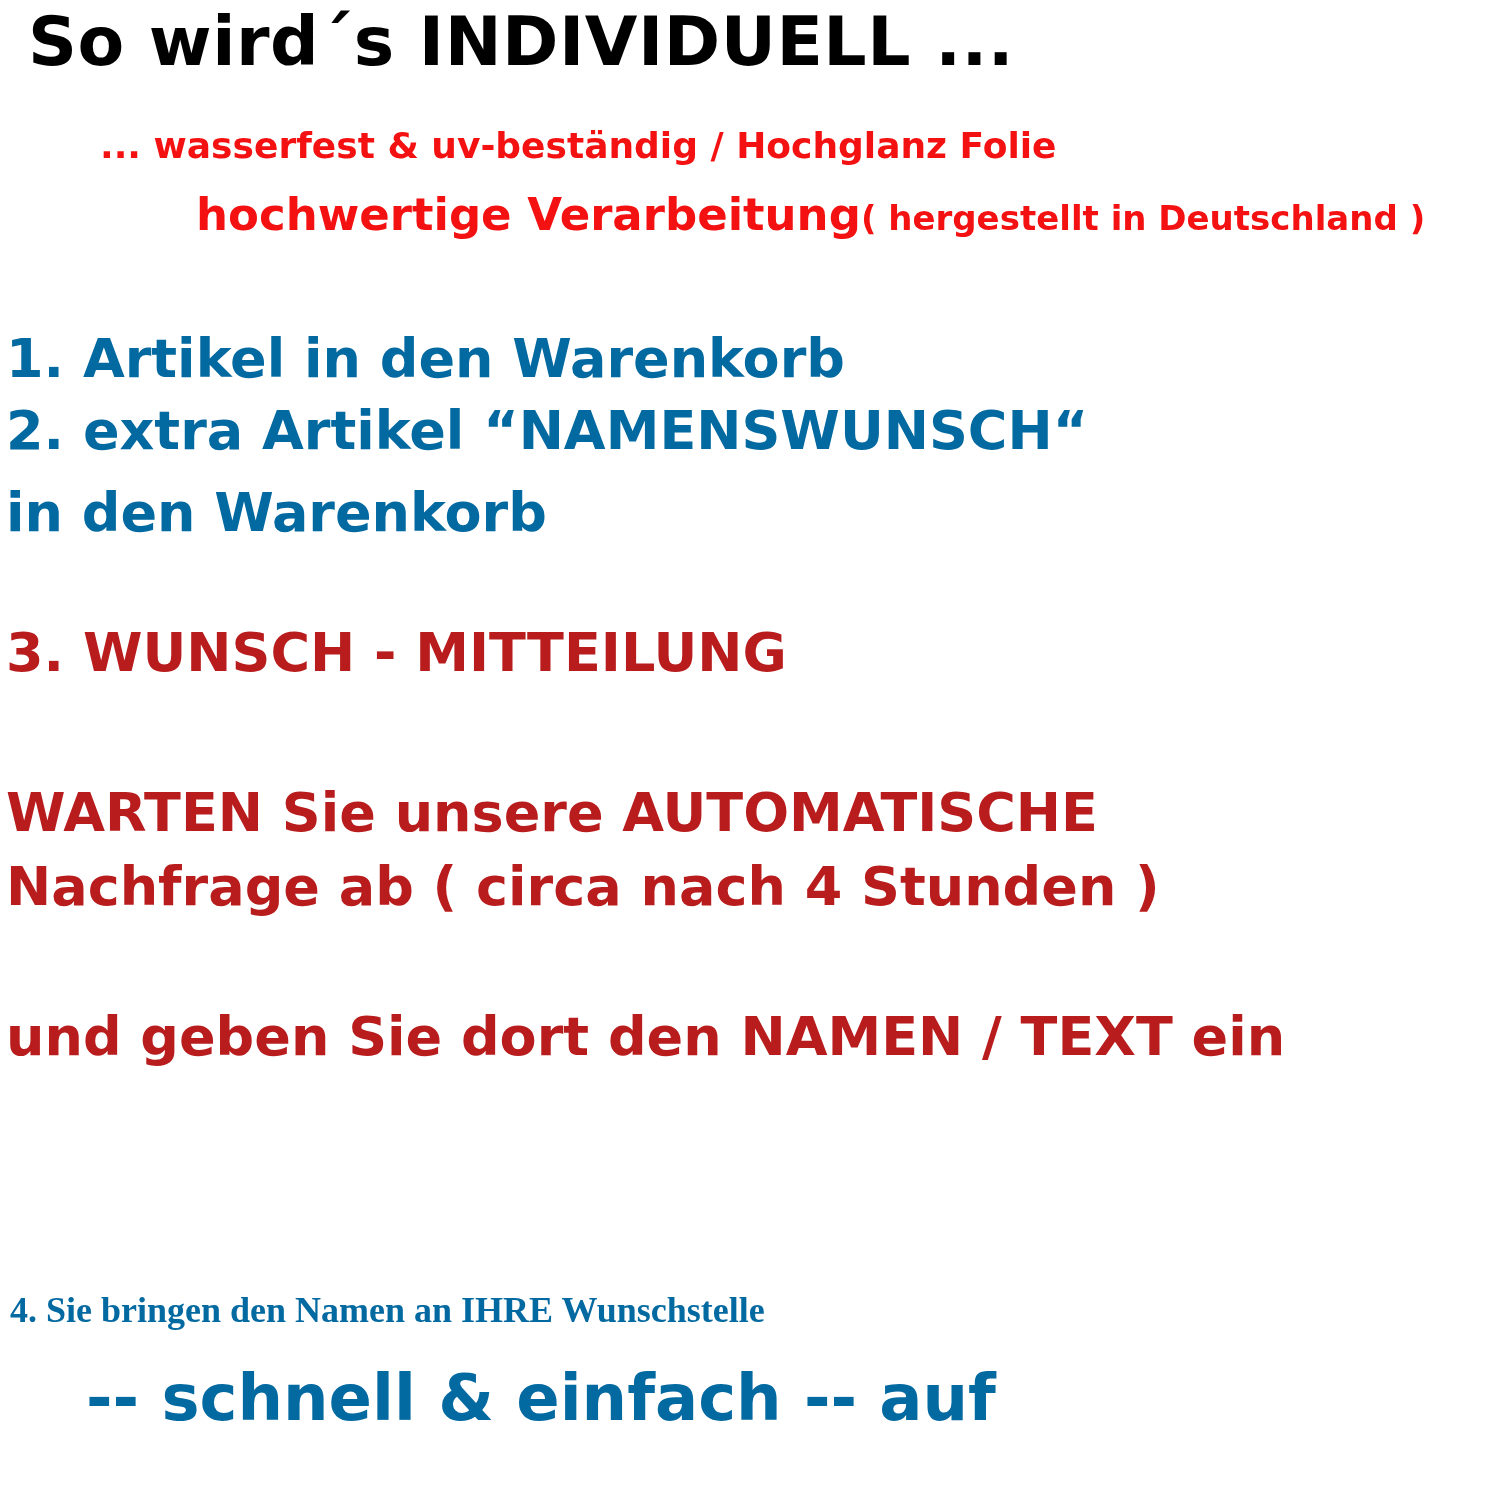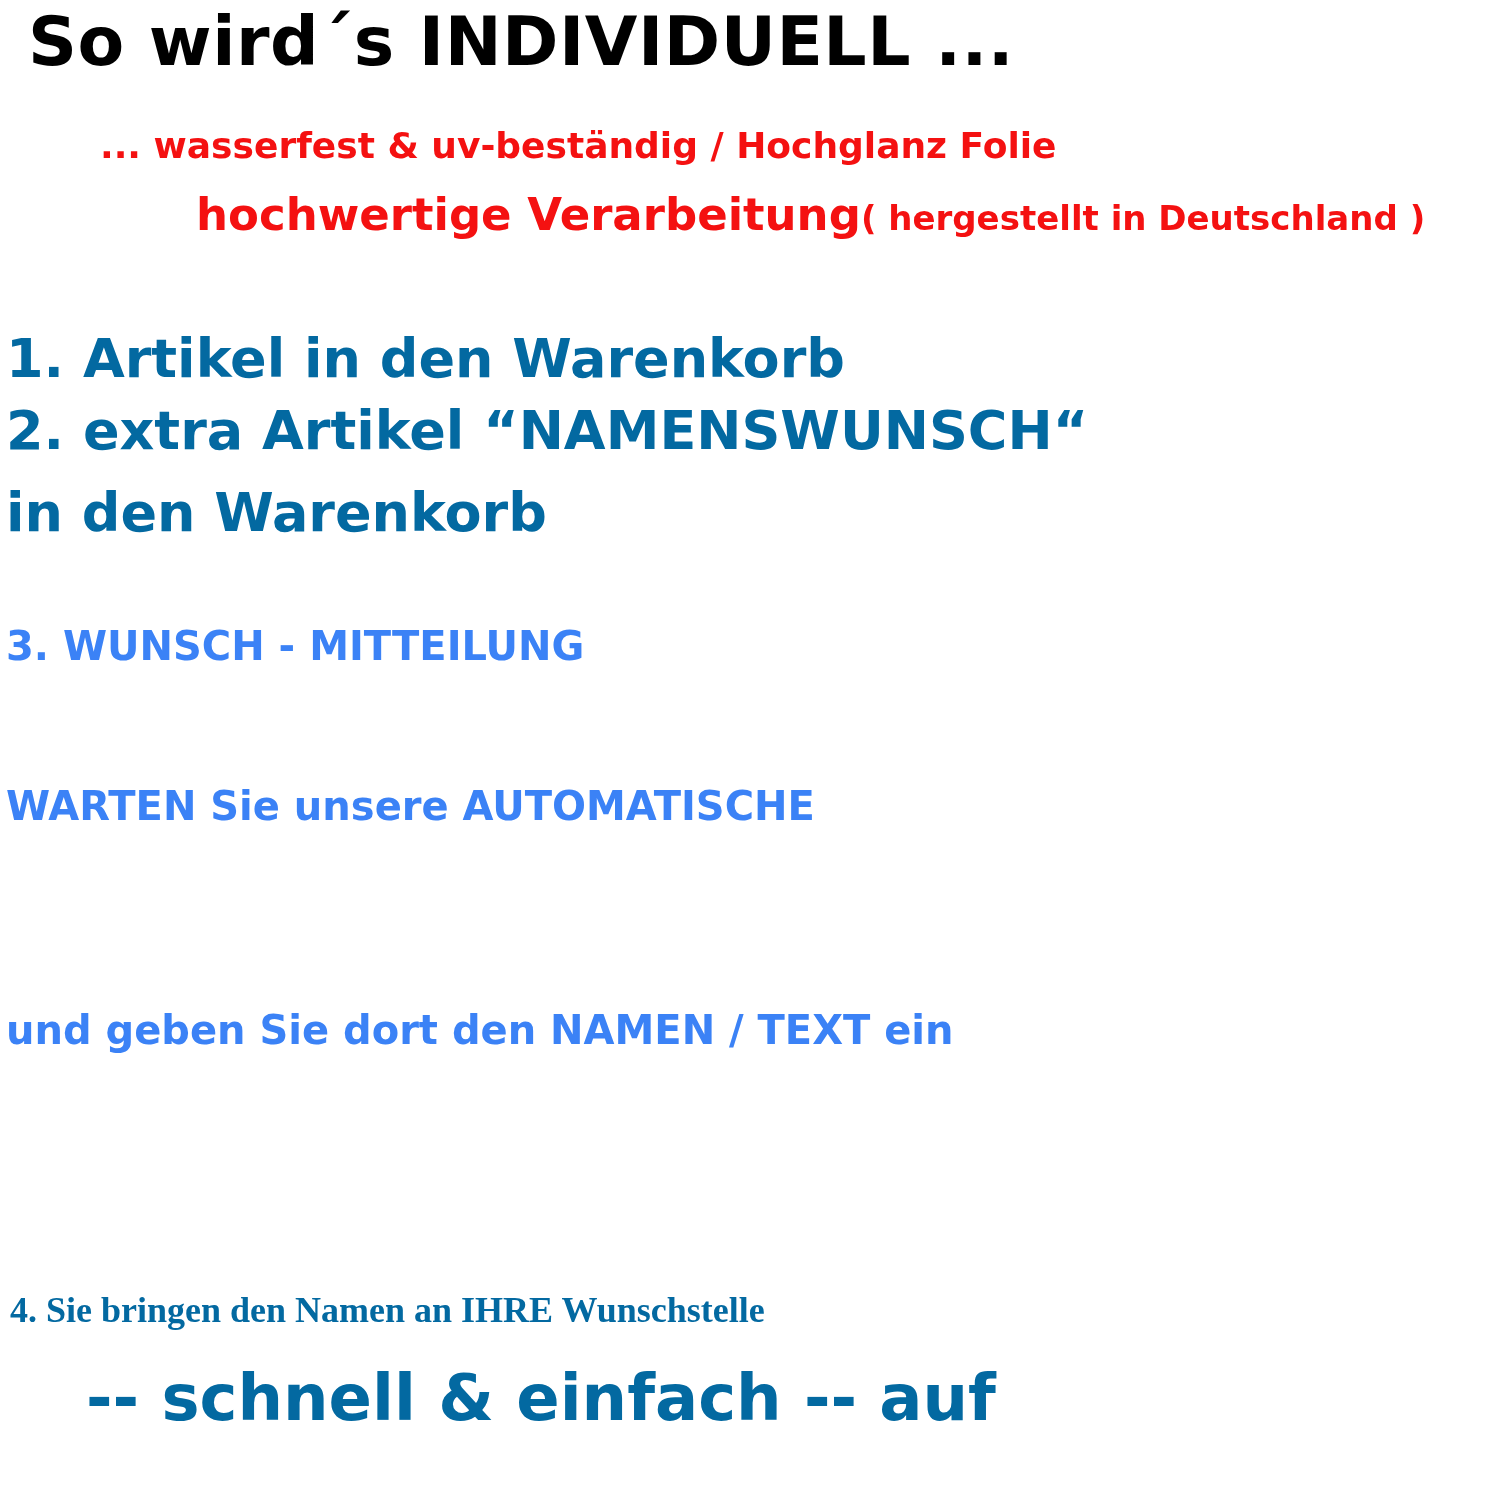--- a/index.html
+++ b/index.html
@@ -63,23 +63,23 @@
     color: #0369a1;
     font-weight: bold;
     font-size: 54px;
   }
   #step1 { left: 6px;  top: 332px; }
   #step2 { left: 6px;  top: 404px; }
   #step2b { left: 6px; top: 486px; }
 
   
   .red-big {
-    color: #3b82f6;
+    color: #b91c1c;
     font-weight: bold;
-    font-size: 40px;
+    font-size: 54px;
   }
   #step3   { left: 6px; top: 626px; }
   #warten1 { left: 6px; top: 786px; }
   #warten2 { left: 6px; top: 860px; }
   #eingabe { left: 6px; top: 1010px; }
 
   #sonst {
     left: 6px;
     top: 1148px;
     color: #f41111;
@@ -119,20 +119,21 @@
   <div class="line black-big" id="step1">1. Artikel in den Warenkorb</div>
 
   <div class="line black-big" id="step2">2. extra Artikel “NAMENSWUNSCH“</div>
 
   <div class="line black-big" id="step2b">in den Warenkorb</div>
 
   <div class="line red-big" id="step3">3. WUNSCH - MITTEILUNG</div>
 
   <div class="line red-big" id="warten1">WARTEN Sie unsere AUTOMATISCHE</div>
 
+  <div class="line red-big" id="warten2">Nachfrage ab ( circa nach 4 Stunden )</div>
 
   <div class="line red-big" id="eingabe">und geben Sie dort den NAMEN / TEXT ein</div>
 
 
   <div class="line black-big" id="step4">4. Sie bringen den Namen an IHRE Wunschstelle</div>
 
   <div class="line black-big" id="step4b">-- schnell &amp; einfach -- auf</div>
 
 
 </div>

